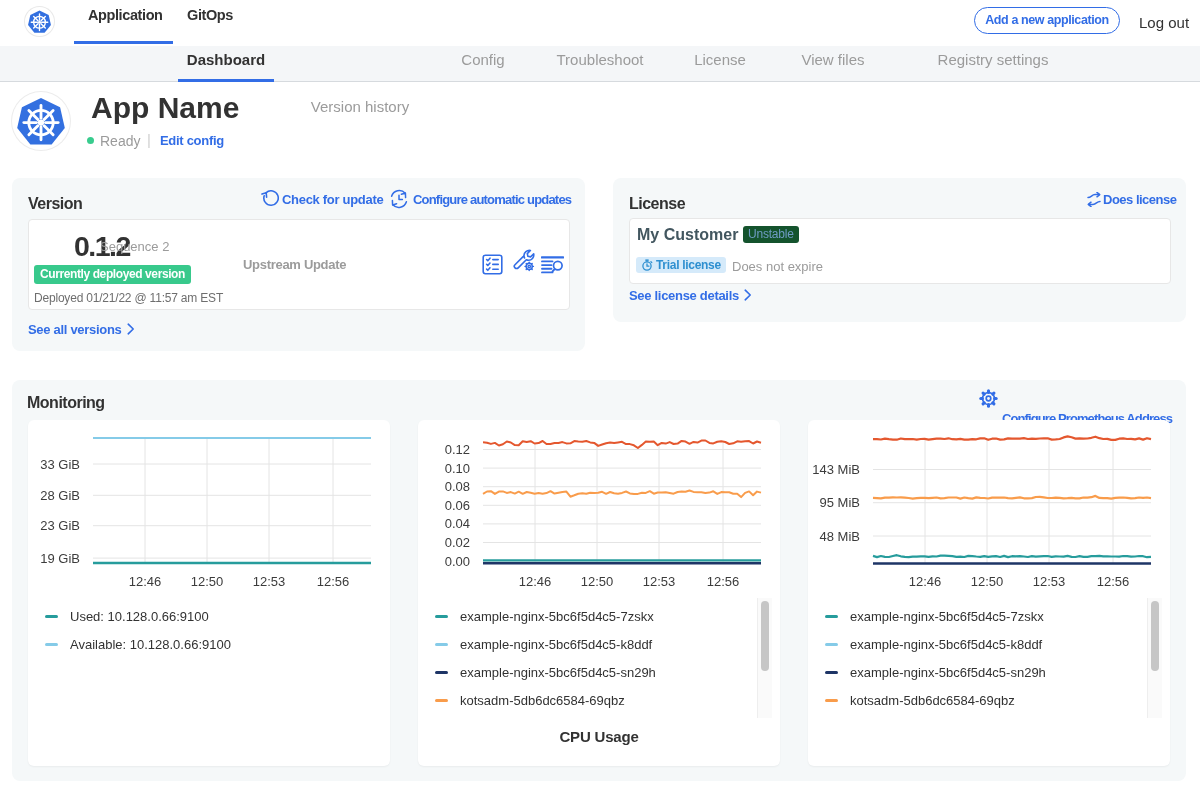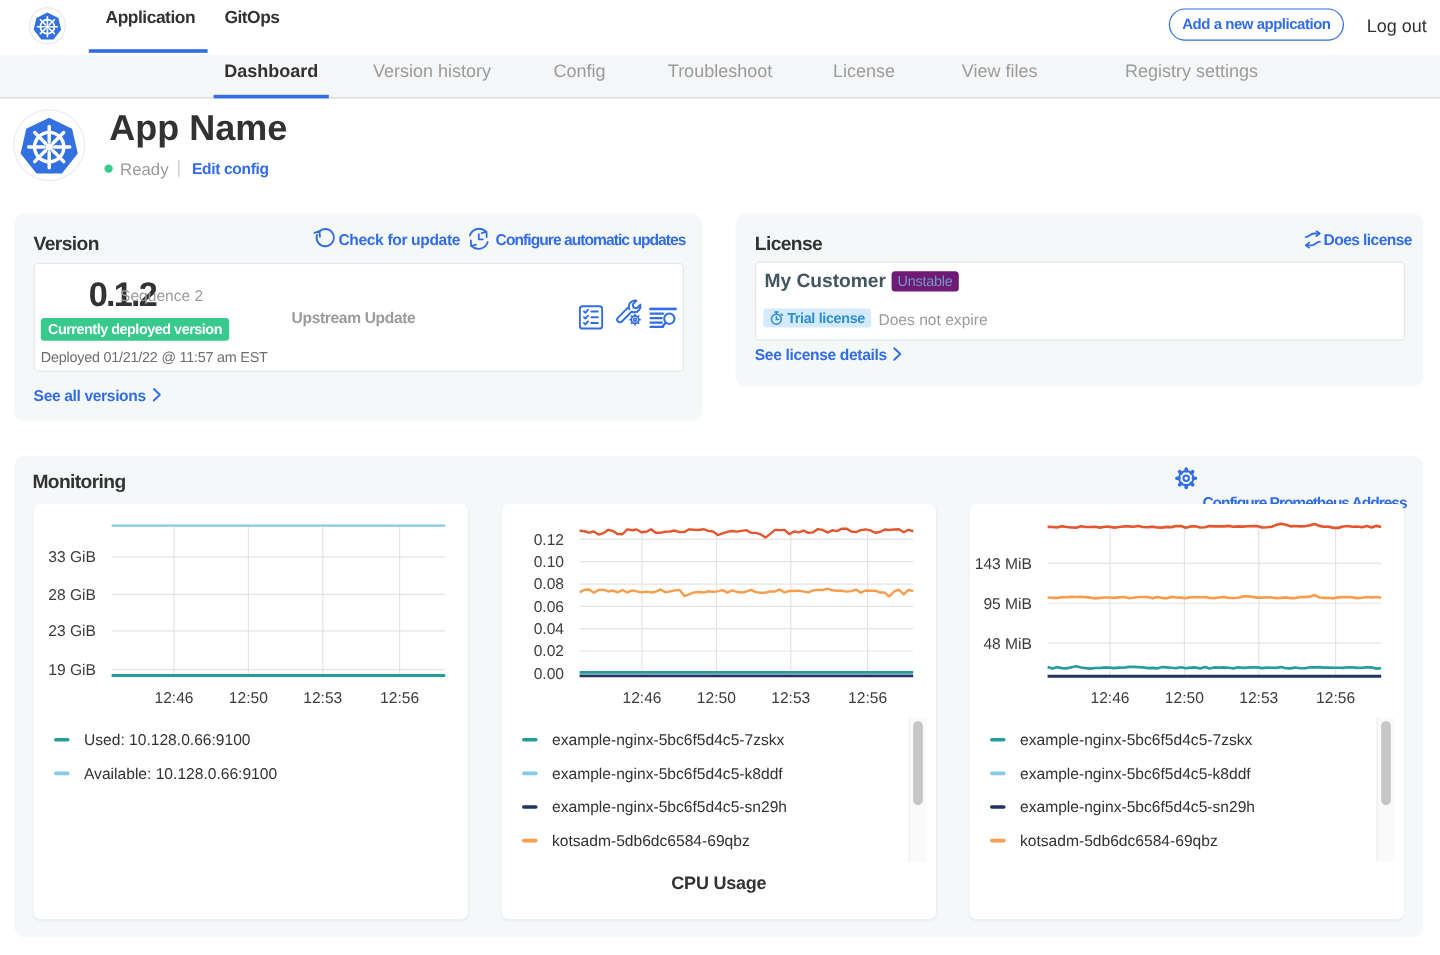--- a/index.html
+++ b/index.html
@@ -42,21 +42,21 @@
 
 
 #ver-num { position:absolute; left:22px; top:55px; font-size:28.5px; letter-spacing:-1.5px; font-weight:bold; color:#323232; line-height:26px;margin-left:40px; }
 #ver-seq { position:absolute; left:88px; top:61px; font-size:13px; color:#9b9b9b; }
 #ver-pill { position:absolute; left:22px; top:87px; height:19px; background:#38c98c; border-radius:3px; color:#fff; font-size:12px; letter-spacing:-0.4px; font-weight:bold; line-height:19px; padding:0 6px; }
 #ver-dep { position:absolute; left:22px; top:113px; font-size:12px; letter-spacing:-0.2px; color:#6e6e6e; }
 #ver-upstream { position:absolute; left:231px; top:79px; font-size:13px; letter-spacing:-0.3px; font-weight:bold; color:#9b9b9b; }
 
 
 #lic-name { position:absolute; left:24px; top:48px; font-size:16px; font-weight:bold; color:#42565f; }
-#lic-channel { position:absolute; left:130px; top:48px; height:17px; line-height:17px; background:#701a75; border-radius:3px; color:#6f9bc4; font-size:12px; letter-spacing:-0.2px; padding:0 5px; }
+#lic-channel { position:absolute; left:130px; top:48px; height:17px; line-height:17px; background:#14532d; border-radius:3px; color:#6f9bc4; font-size:12px; letter-spacing:-0.2px; padding:0 5px; }
 #lic-trial { position:absolute; left:23px; top:79px; height:16px; line-height:16px; background:#d5eafa; border-radius:3px; color:#2e8fd0; font-size:12px; letter-spacing:-0.3px; font-weight:bold; padding:0 5px 0 20px; }
 #lic-expire { position:absolute; left:119px; top:81px; font-size:13px; color:#9b9b9b; }
 
 
 .chartcard { position:absolute; top:40px; width:362px; height:346px; background:#fff; border-radius:6px; box-shadow:0 1px 2px rgba(0,0,0,0.05); }
 .charttitle { position:absolute; left:0; width:100%; top:308px; text-align:center; font-size:15px; letter-spacing:-0.2px; font-weight:bold; color:#323232; }
 .legrow { position:absolute; left:17px; font-size:13px; color:#323232; white-space:nowrap; }
 .legdash { display:inline-block; width:13px; height:3px; border-radius:2px; vertical-align:3px; margin-right:12px; }
 .scrolltrack { position:absolute; left:339px; top:178px; width:15px; height:120px; background:#fafafa; border-left:1px solid #eeeeee; }
 .scrollthumb { position:absolute; left:3px; top:3px; width:8px; height:70px; background:#c6c6c6; border-radius:4px; }
@@ -83,21 +83,21 @@
     </div>
   <span class="navtab" id="tab-app">Application</span>
   <span class="navtab" id="tab-gitops">GitOps</span>
   <div id="tab-underline"></div>
   <div id="addappbtn">Add a new application</div>
   <span id="logout">Log out</span>
 </div>
 
 <div id="subnav">
   <span class="subtab active" style="left:226px;">Dashboard</span>
-  <span class="subtab" style="left:360px;">Version history</span>
+  <span class="subtab" style="left:360px;margin-top:47px;">Version history</span>
   <span class="subtab" style="left:483px;">Config</span>
   <span class="subtab" style="left:600px;">Troubleshoot</span>
   <span class="subtab" style="left:720px;">License</span>
   <span class="subtab" style="left:833px;">View files</span>
   <span class="subtab" style="left:973px;padding-left:40px;">Registry settings</span>
 </div>
 <div id="dash-underline"></div>
 
 <div id="appicon">
     <svg width="52" height="52" viewBox="0 0 100 100">

